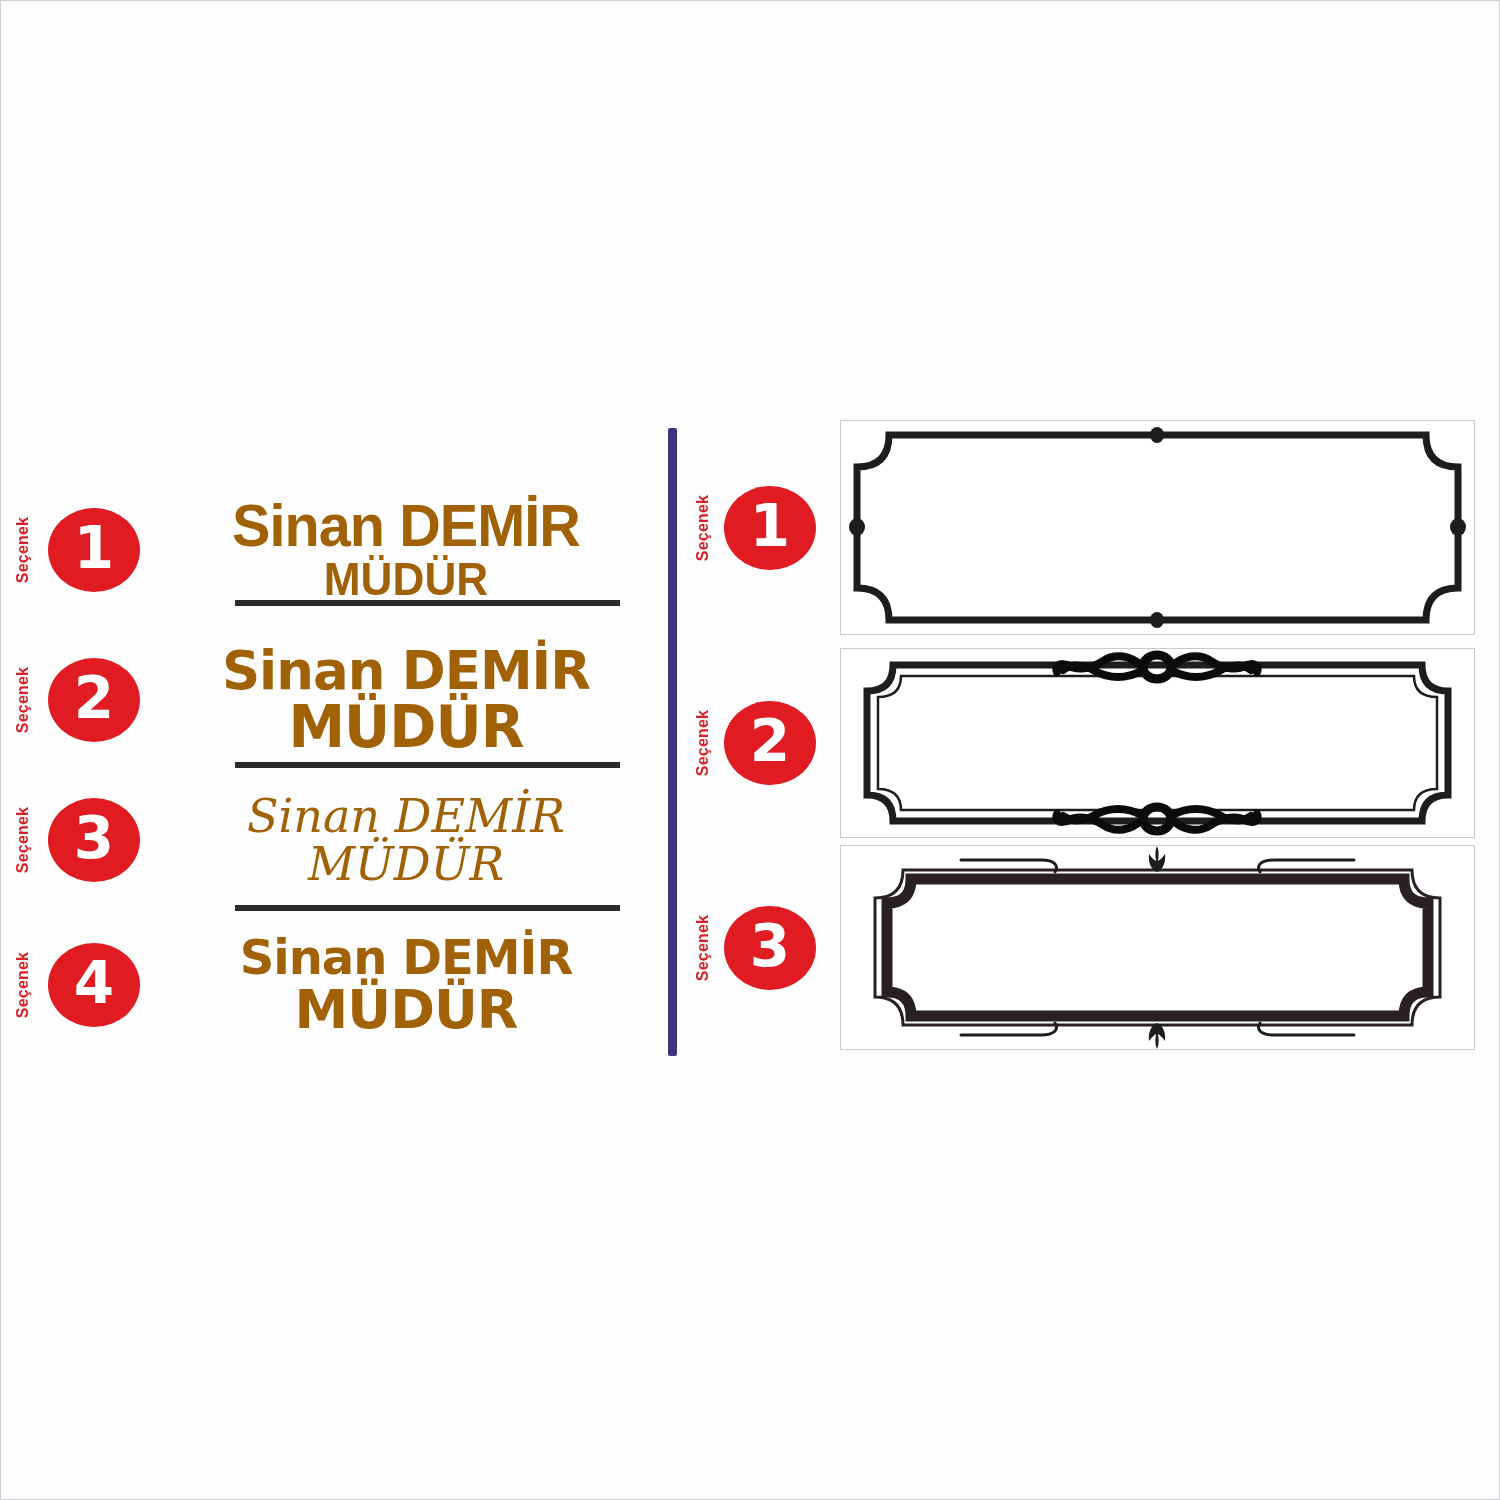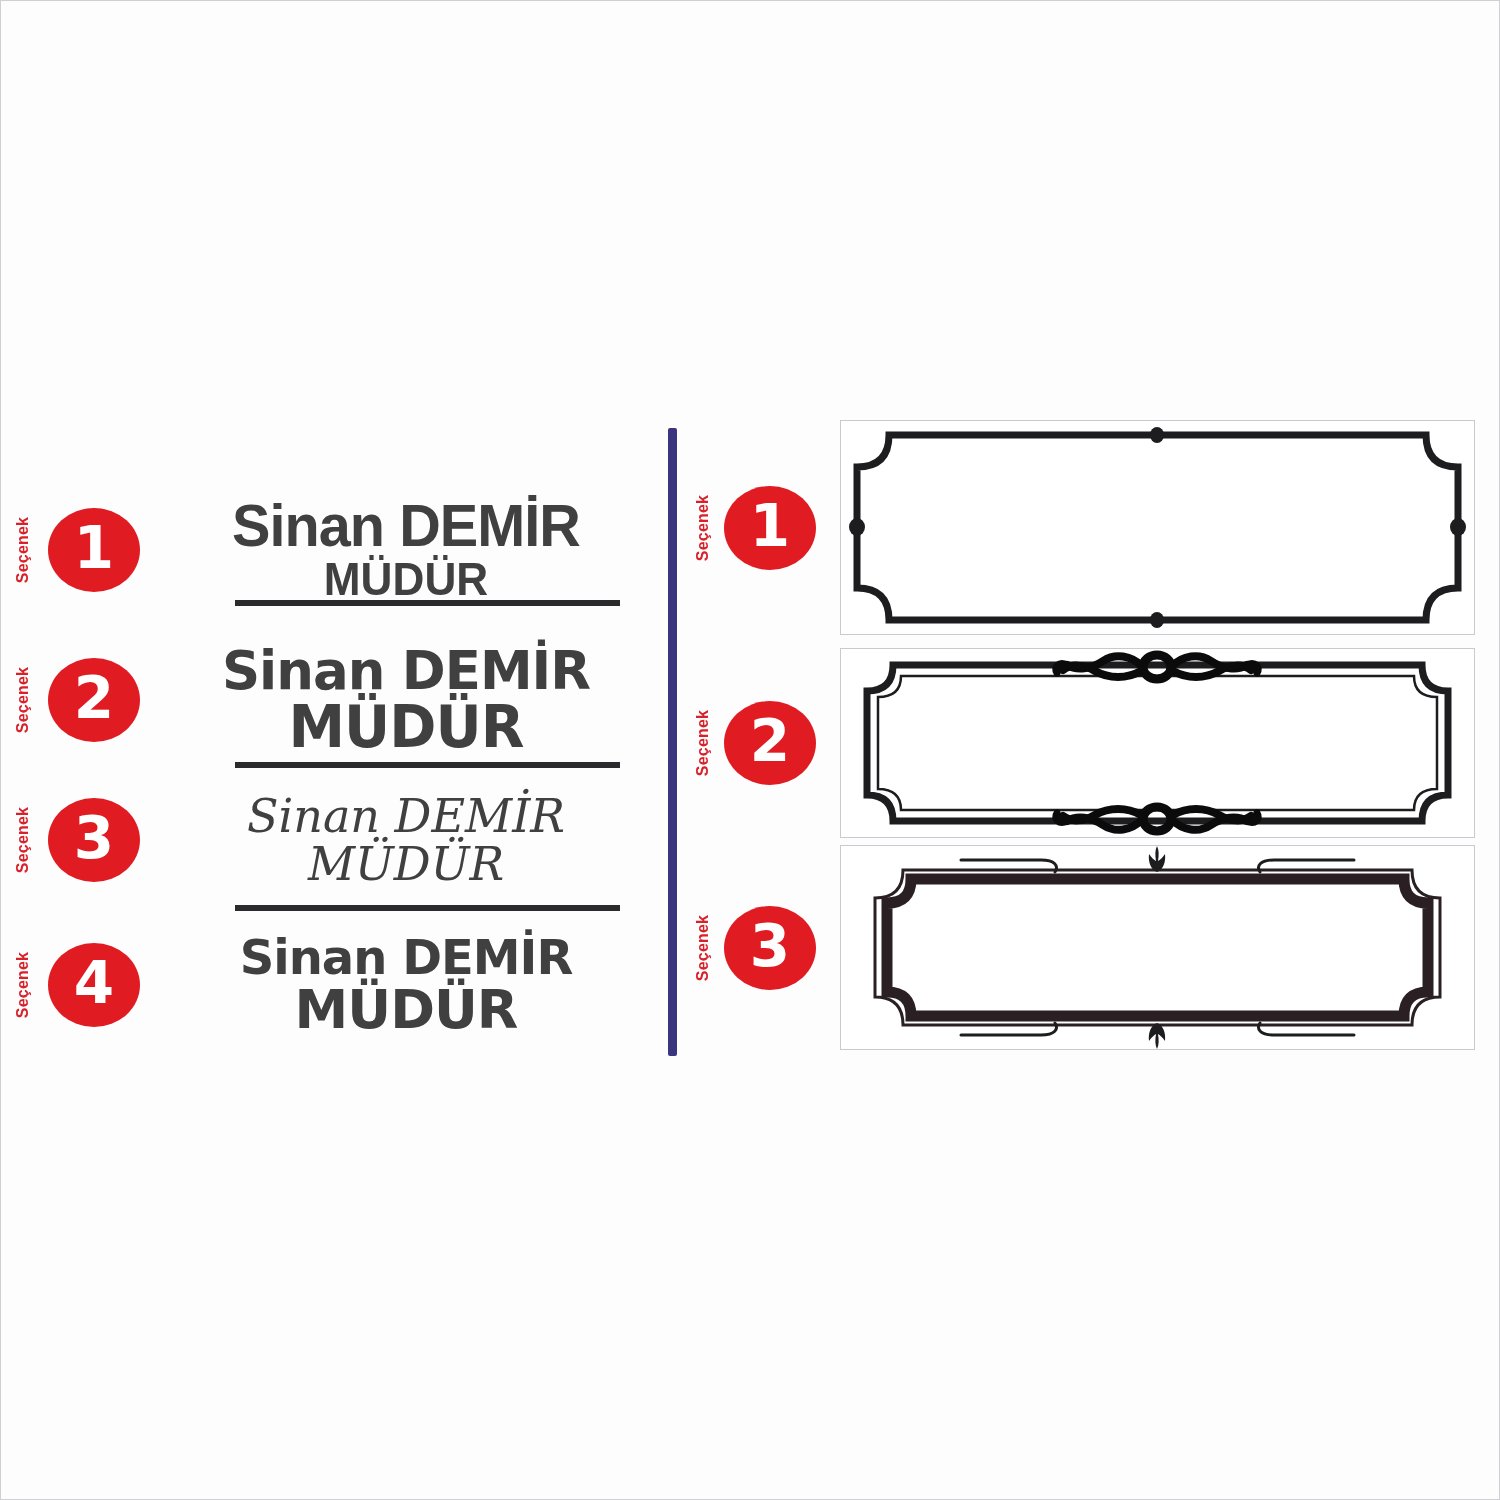--- a/index.html
+++ b/index.html
@@ -61,21 +61,21 @@
     font-size:58px;
     font-weight:bold;
     font-family:"DejaVu Sans", sans-serif;
     line-height:1;
     padding-bottom:4px;
     box-sizing:border-box;
   }
   .sample{
     flex:1 1 auto;
     text-align:center;
-    color:#404040;
+    color:#a16207;
     padding-right:18px;
   }
   .sample .line1{display:block;}
   .sample .line2{display:block;}
 
   
   .s1 .line1{font-family:"Liberation Sans", sans-serif;font-weight:bold;font-size:60px;letter-spacing:-1px;line-height:0.98;transform:scaleX(0.96);}
   .s1 .line2{font-family:"Liberation Sans", sans-serif;font-weight:bold;font-size:46px;letter-spacing:0px;line-height:1.02;transform:scaleX(0.96);}
 
   

